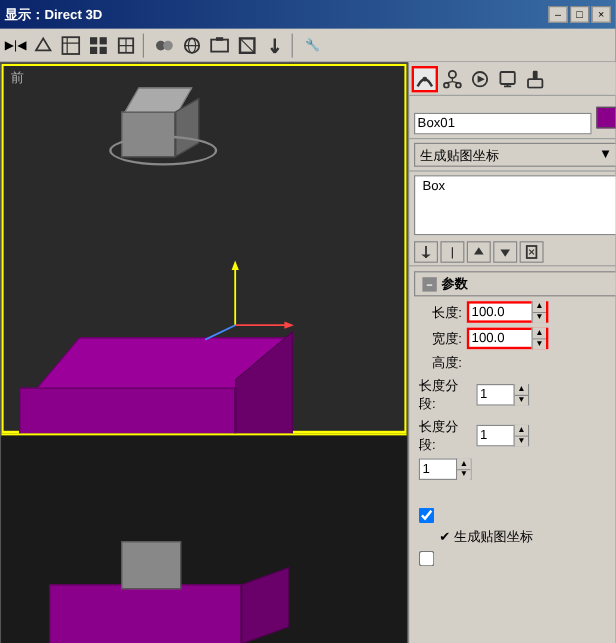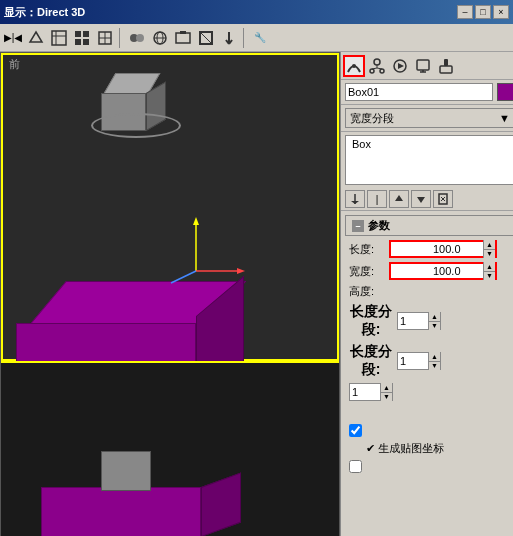--- a/index.html
+++ b/index.html
@@ -217,20 +217,21 @@
       gap: 4px;
       border-bottom: 1px solid #a0a0a0;
     }
     .object-name-input {
       flex: 1;
       height: 18px;
       border: 1px solid #888;
       background: white;
       font-size: 11px;
       padding: 0 2px;
+      margin-top: 11px;
     }
     .object-color-swatch {
       width: 18px;
       height: 18px;
       background: #8b008b;
       border: 1px solid #555;
     }
 
     
     .modifier-row {
@@ -317,41 +318,41 @@
     
     .param-row {
       display: flex;
       align-items: center;
       padding: 2px 8px;
       gap: 4px;
     }
     .param-label {
       width: 36px;
       font-size: 11px;
+      text-align: right;
       color: #000;
     }
     .param-input-wrapper {
       display: flex;
       align-items: center;
       border: 1px solid #888;
       background: white;
       height: 18px;
     }
     .param-input-wrapper.highlighted {
       border: 2px solid #ff0000;
     }
     .param-input {
       width: 52px;
       height: 16px;
       border: none;
       background: transparent;
       font-size: 11px;
       padding: 0 2px;
       outline: none;
-      margin-left: 40px;
     }
     .param-spinner {
       display: flex;
       flex-direction: column;
       width: 12px;
       height: 18px;
       background: #d4d0c8;
       border-left: 1px solid #888;
     }
     .spinner-up, .spinner-down {
@@ -368,23 +369,22 @@
 
     
     .seg-row {
       display: flex;
       align-items: center;
       padding: 2px 8px;
       gap: 4px;
     }
     .seg-label {
       width: 44px;
-      font-size: 14px;
-      text-align: center;
-      font-weight: bold;
+      font-size: 11px;
+      text-align: left;
     }
     .seg-input-wrapper {
       display: flex;
       align-items: center;
       border: 1px solid #888;
       background: white;
       height: 18px;
     }
     .seg-input {
       width: 30px;
@@ -613,21 +613,21 @@
       </div>
     </div>
 
     <div class="object-name-row">
       <input class="object-name-input" type="text" value="Box01" style="">
       <div class="object-color-swatch"></div>
     </div>
 
     <div class="modifier-row">
       <div class="modifier-dropdown">
-        <span>宽度分段</span>
+        <span>生成贴图坐标</span>
         <span>▼</span>
       </div>
     </div>
 
     <div class="modifier-list-box">
       <div class="modifier-list-item">Box</div>
     </div>
 
     <div class="stack-buttons">
       <div class="stack-btn">

